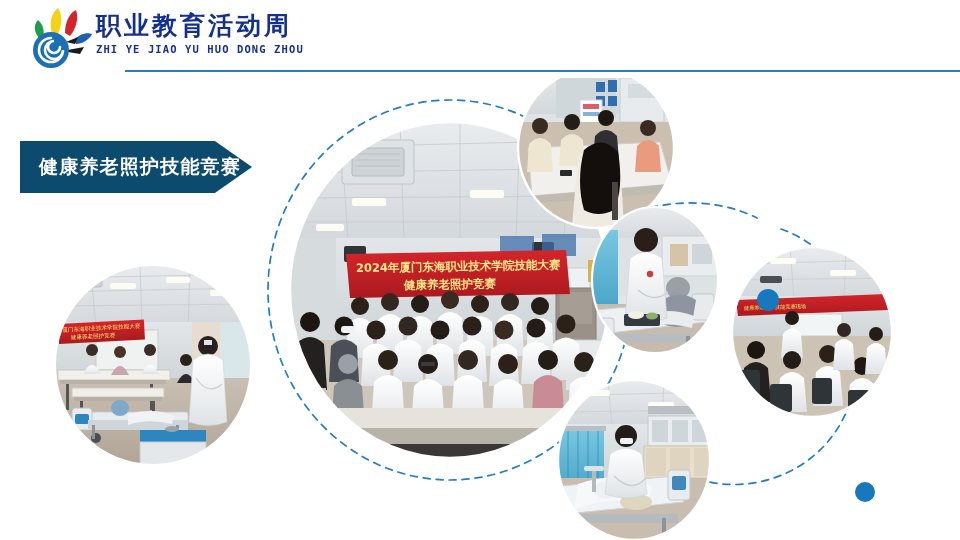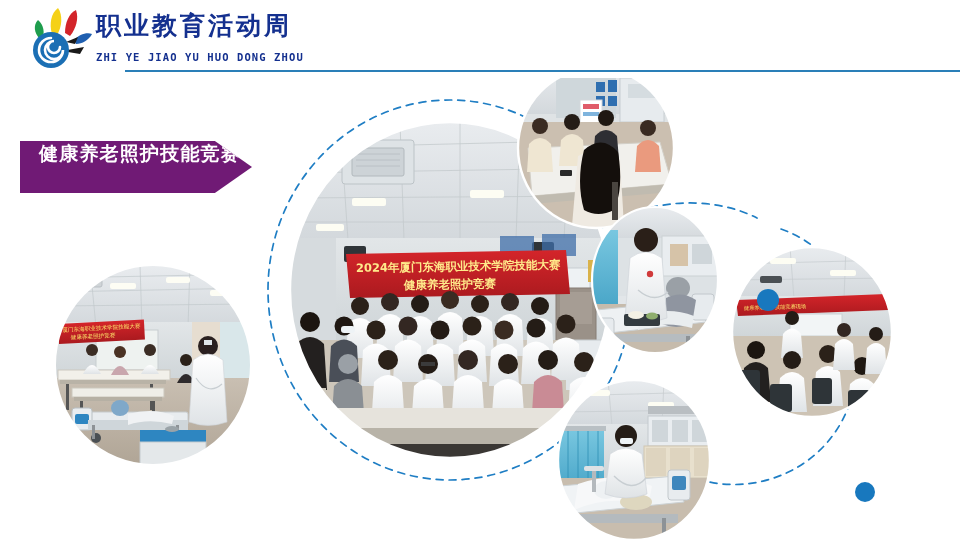--- a/index.html
+++ b/index.html
@@ -17,30 +17,30 @@
   .logo-mark svg{display:block;}
   .logo-text{position:absolute;left:96px;top:10px;width:230px;}
   .logo-cn{
     font-family:"DejaVu Sans","Liberation Sans",sans-serif;
     font-size:25px;font-weight:bold;color:#14308f;letter-spacing:3px;
     line-height:31px;white-space:nowrap;
   }
   .logo-py{
     font-family:"DejaVu Sans Mono","Liberation Mono",monospace;
     font-size:10.5px;font-weight:bold;color:#14308f;letter-spacing:1.1px;
-    line-height:14px;white-space:nowrap;margin-top:9px;
+    line-height:14px;white-space:nowrap;margin-top:1px;
   }
   .header-rule{position:absolute;left:125px;top:70px;width:835px;height:1.6px;background:#2a7fb8;}
 
   
   .banner{
     position:absolute;left:20px;top:141px;width:232px;height:52px;
-    background:#701a75;
+    background:#0c4a6e;
     clip-path:polygon(0 0, 84% 0, 100% 50%, 84% 100%, 0 100%);
-    display:flex;align-items:flex-start;
+    display:flex;align-items:center;
   }
   .banner-label{
     font-family:"DejaVu Sans","Liberation Sans",sans-serif;
     color:#ffffff;font-size:19px;font-weight:bold;letter-spacing:1.2px;
     padding-left:19px;white-space:nowrap;
   }
 
   
   .collage{position:absolute;left:0;top:78px;width:960px;height:462px;}
   .collage svg{position:absolute;left:0;top:0;}

